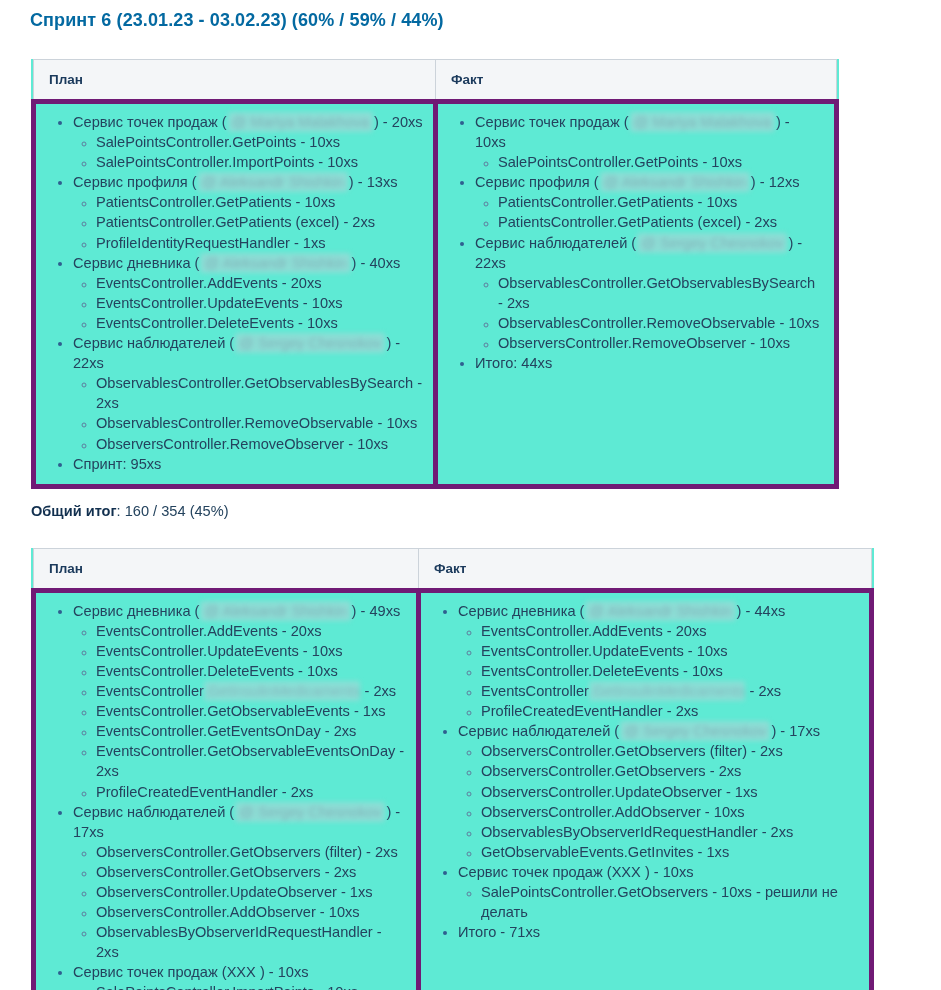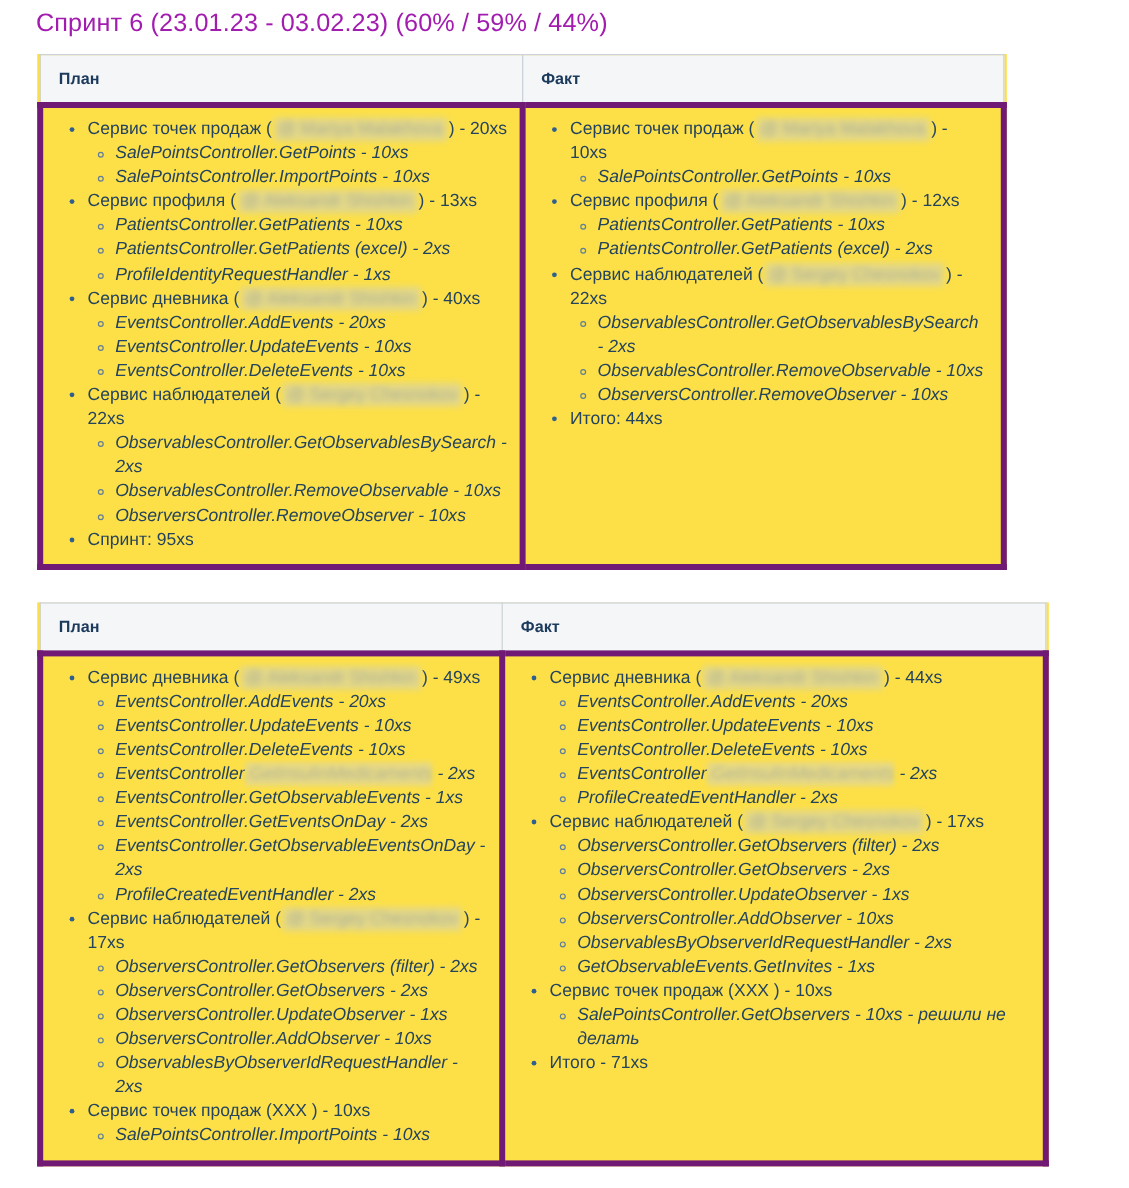--- a/index.html
+++ b/index.html
@@ -15,36 +15,36 @@
     -webkit-font-smoothing: antialiased;
   }
   .page {
     padding: 0 0 0 0;
     box-sizing: border-box;
   }
 
   .sprint { position: relative; }
 
   h2.sprint-title {
-    font-size: 21px;
-    font-weight: 400;
-    color: #a21caf;
+    font-size: 18px;
+    font-weight: 700;
+    color: #0369a1;
     margin: 0;
     padding: 6px 0 0 30px;
     line-height: 28px;
     letter-spacing: 0.1px;
     white-space: nowrap;
   }
 
   table.pf {
     border-collapse: collapse;
-    margin: 11px 0 0 31px;
+    margin: 25px 0 0 31px;
     table-layout: fixed;
     border: 1px solid #ccd3da;
-    background: #fde047;
+    background: #5eead4;
   }
   table.pf th {
     background: #f4f6f8;
     border: 1px solid #ccd3da;
     text-align: left;
     font-size: 13.5px;
     font-weight: bold;
     color: #1b3a5c;
     padding: 12px 0 12px 15px;
     height: 14px;
@@ -67,21 +67,20 @@
     color: #24435e;
     padding: 0;
     margin: 0;
   }
   ul.lvl1 > li::marker { color: #2f5f8f; font-size: 13px; }
 
   ul.lvl2 {
     margin: 0;
     padding: 0 0 0 23px;
     list-style-type: circle;
-    font-style: italic;
   }
   ul.lvl2 > li {
     font-size: 14.6px;
     line-height: 20.1px;
     color: #24435e;
   }
   ul.lvl2 > li::marker { color: #5d7e9e; font-size: 12px; }
 
   
   .redacted {
@@ -183,20 +182,21 @@
                       <li>ObservablesController.GetObservablesBySearch - 2xs</li>
                       <li>ObservablesController.RemoveObservable - 10xs</li>
                       <li>ObserversController.RemoveObserver - 10xs</li>
                     </ul></li>
                   <li>Итого: 44xs</li>
                 </ul>
               </td>
             </tr>
           </tbody>
         </table>
+        <p class="grand"><b>Общий итог</b><span>: 160 / 354 (45%)</span></p>
       </section>
       <section class="sprint sprint-7">
         <table class="pf">
           <colgroup>
             <col class="c1">
             <col class="c2">
           </colgroup>
           <thead>
             <tr>
               <th>План</th>

